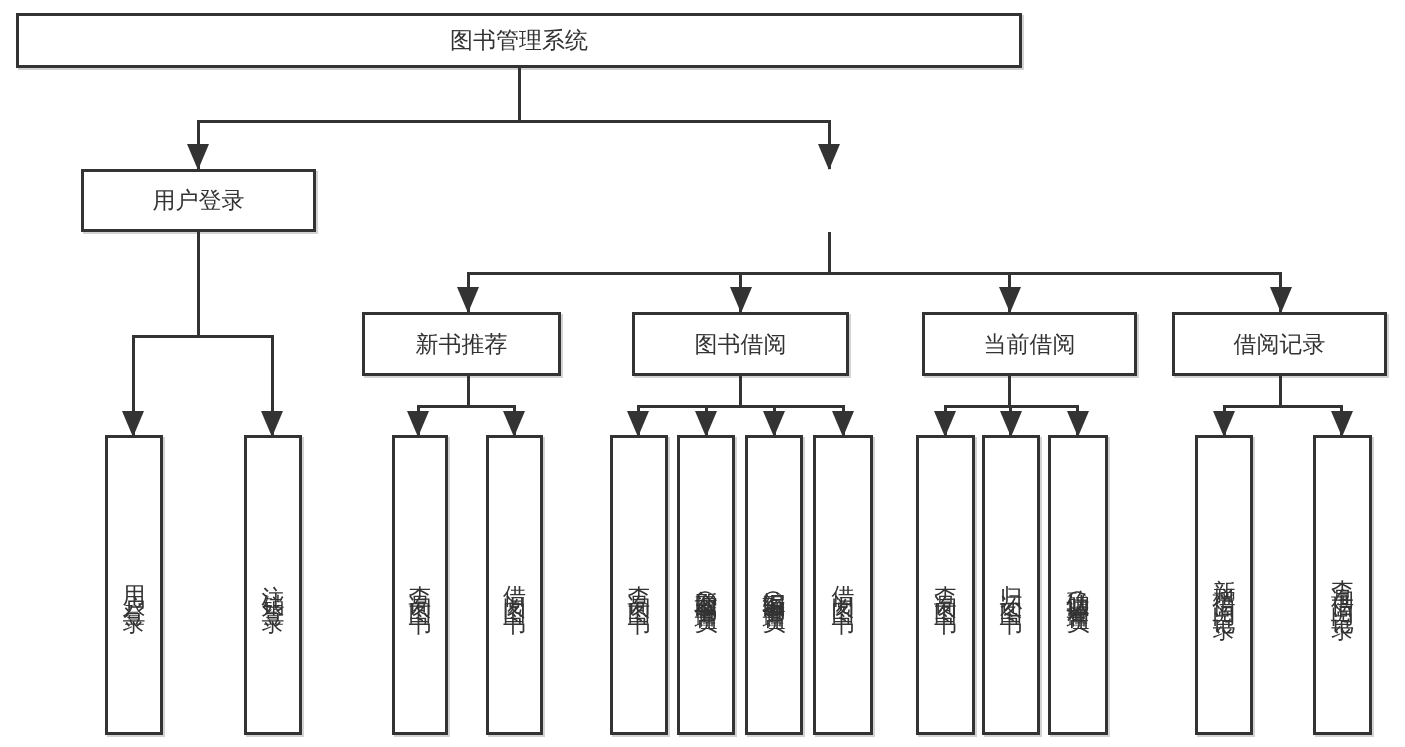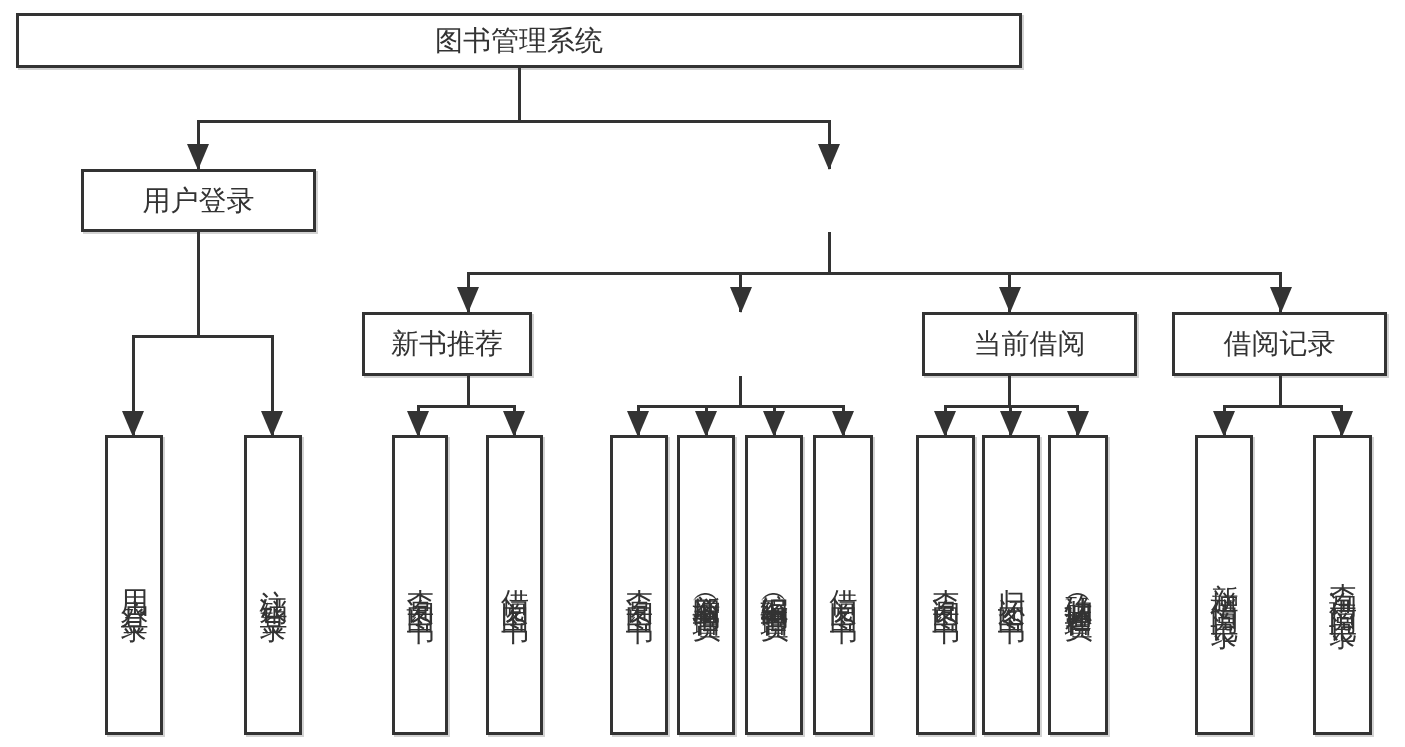--- a/index.html
+++ b/index.html
@@ -4,21 +4,21 @@
 <style>
   html,body{margin:0;padding:0;background:#fff;}
   .canvas{
     position:relative;width:1405px;height:747px;background:var(--bg,#fff);
     overflow:hidden;font-family:"Liberation Sans","DejaVu Sans",sans-serif;
   }
   .box{
     position:absolute;box-sizing:border-box;background:#fff;
     border:3px solid var(--line,#333);color:var(--text,#333);
     display:flex;align-items:center;justify-content:center;
-    font-size:28px;line-height:1;box-shadow:2px 2px 0 rgba(130,130,130,.35);
+    font-size:23px;line-height:1;box-shadow:2px 2px 0 rgba(130,130,130,.35);
   }
   .vtext{
     writing-mode:vertical-lr;text-orientation:mixed;letter-spacing:9px;
   }
   .sp-mid{letter-spacing:8px;}
   .sp-tight{letter-spacing:3px;}
   .hline,.vline{position:absolute;background:var(--line,#333);}
   .hline{height:3px;}
   .vline{width:3px;}
   .arrowhead{
@@ -33,21 +33,22 @@
 </style>
 </head>
 <body>
 
 <div class="canvas">
 
   <div class="box" style="left:16px;top:13px;width:1006px;height:55px;">图书管理系统</div>
 
   <div class="box" style="left:81px;top:169px;width:235px;height:63px;">用户登录</div>
 
-  <div class="box" style="left:362px;top:312px;width:170px;height:64px;">新书推荐</div>
+  <div class="box" style="left:362px;top:312px;width:199px;height:64px;">新书推荐</div>
+  <div class="box" style="left:632px;top:312px;width:217px;height:64px;">图书借阅</div>
   <div class="box" style="left:902px;top:312px;width:215px;height:64px;margin-left:20px;">当前借阅</div>
   <div class="box" style="left:1172px;top:312px;width:215px;height:64px;">借阅记录</div>
 
   <div class="box" style="left:105px;top:435px;width:58px;height:300px;">
     <span class="vtext">用户登录</span>
   </div>
   <div class="box" style="left:244px;top:435px;width:58px;height:300px;">
     <span class="vtext">注销登录</span>
   </div>
 

